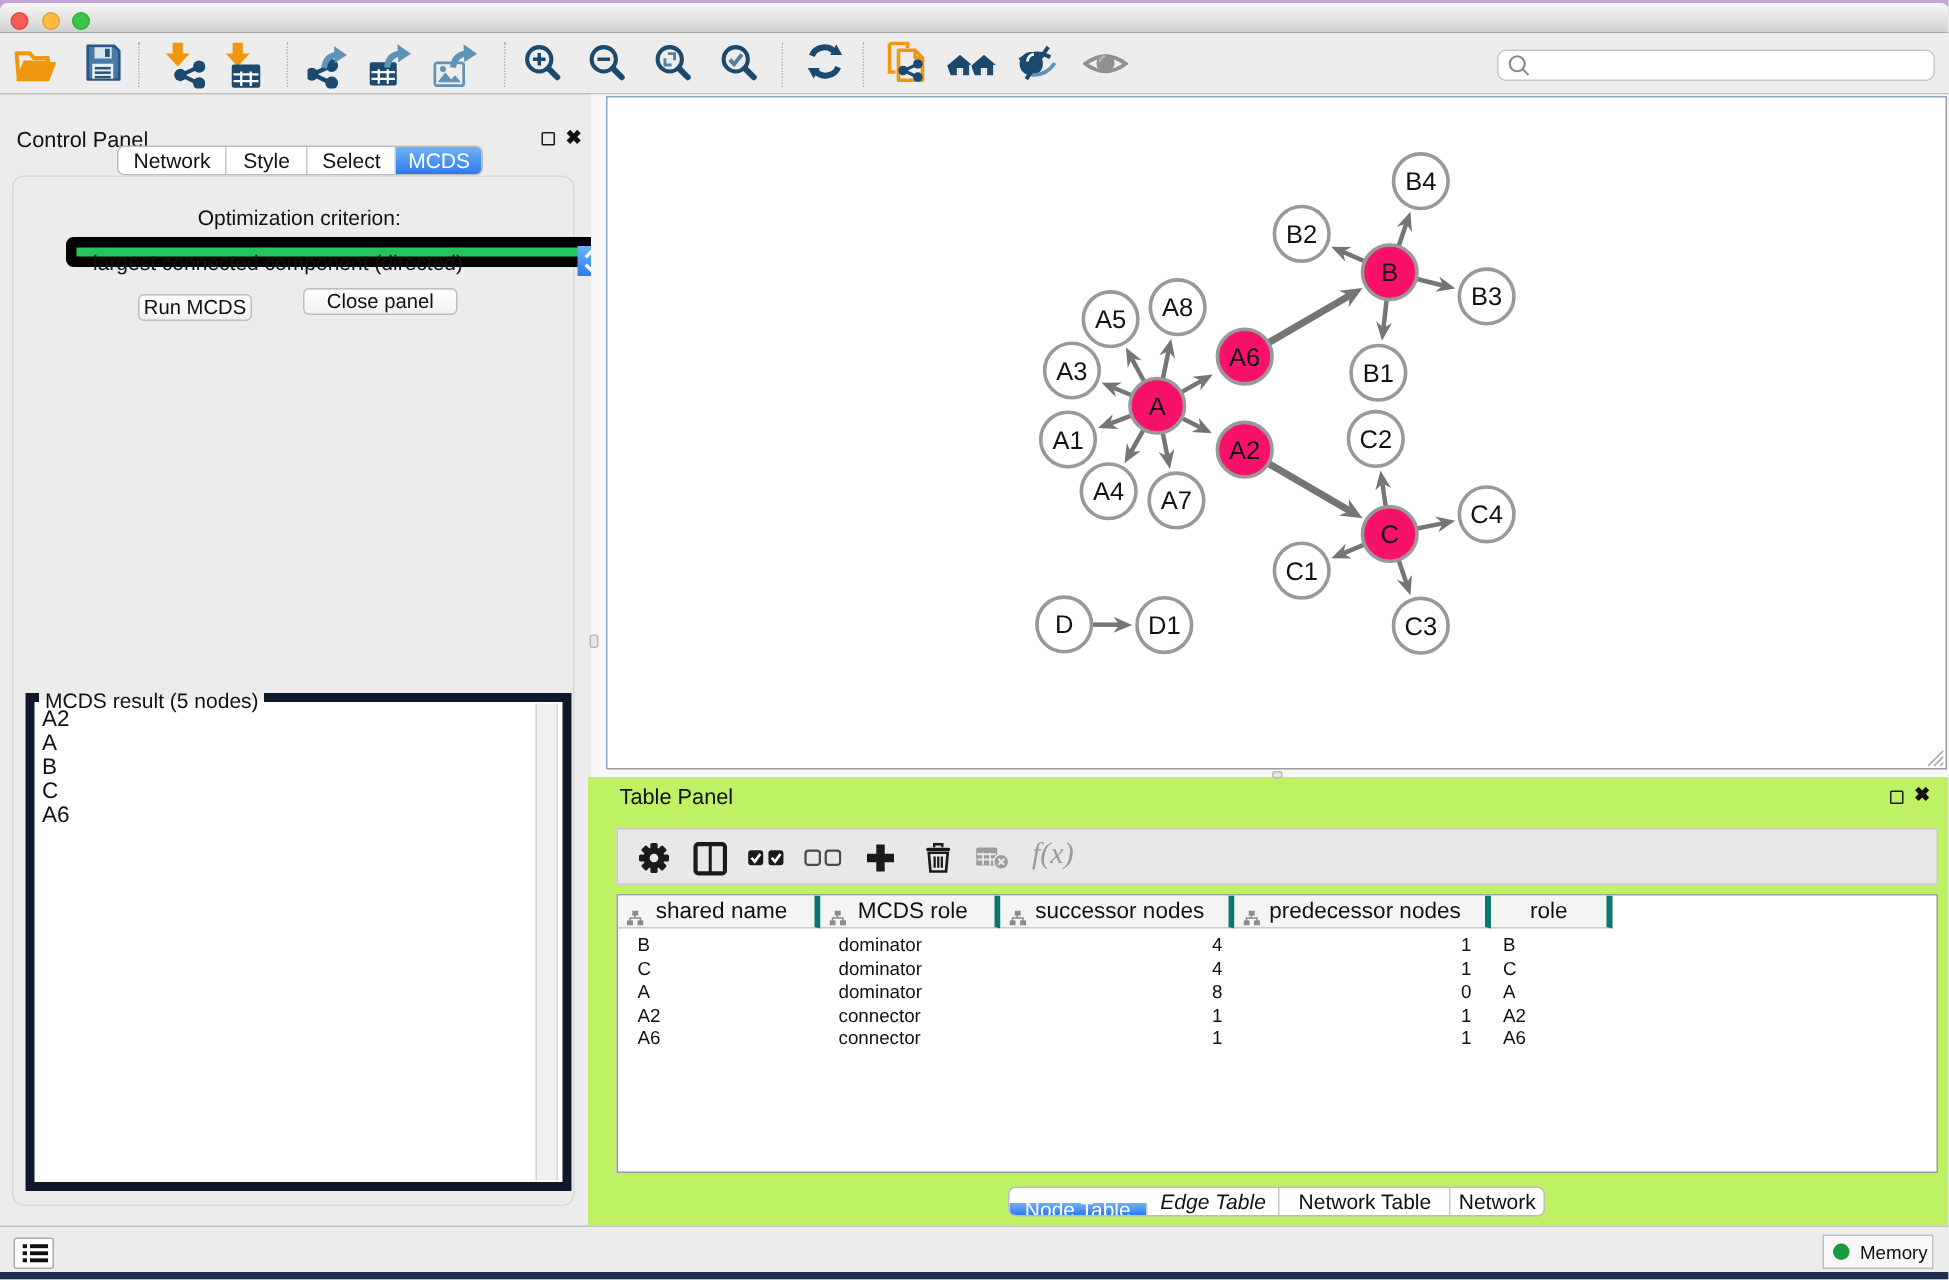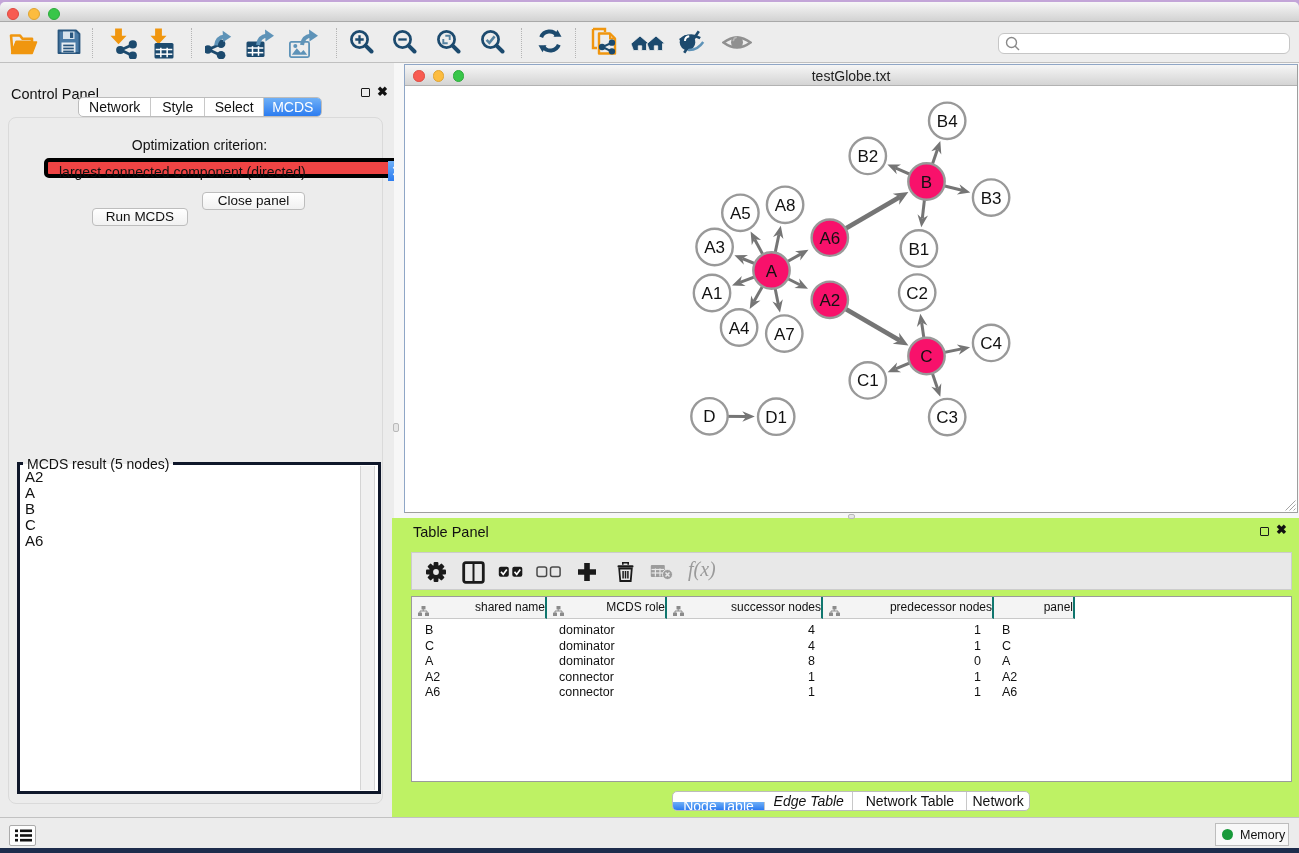--- a/index.html
+++ b/index.html
@@ -18,40 +18,40 @@
 #cp-head { left:0; top:63px; width:392px; height:34px;margin-top:15px; }
 #cp-title { left:11px; top:8px; font-size:14.5px; color:#111; position:absolute; }
 .winbtn-sq { position:absolute; width:9px; height:9px; border:1.5px solid #1a1a1a; border-radius:1px; }
 .winbtn-x { position:absolute; font-size:13px; font-weight:bold; color:#111; }
 .seg { position:absolute; display:flex; height:20px; border:1px solid #bcbcbc; border-radius:5px; background:#fff; overflow:hidden; font-size:14px; }
 .seg > div { display:flex; align-items:center; justify-content:center; border-right:1px solid #c8c8c8; color:#111; }
 .seg > div:last-child { border-right:none; }
 .seg > div.sel { background:linear-gradient(#6fb0f7,#2c7cf0); color:#fff; }
 #tabpanel { left:8px; top:117px; width:375px; height:687px; background:#ececec; border:1px solid #dadada; border-radius:8px; }
 #optlabel { left:12px; top:137px; width:375px; text-align:center; font-size:14px; color:#111; }
-#dropdown { left:44px; top:158px; width:366px; height:20px; background:#ef4444; border:4px solid #000000; border-radius:5px; }
+#dropdown { left:44px; top:158px; width:366px; height:20px; background:#22c55e; border:7px solid #000000; border-radius:5px; }
 #dropdown .txt { position:absolute; left:11px; top:1.5px; font-size:14px; color:#111; }
 #dropdown .step { position:absolute; right:-1px; top:-1px; width:19px; height:20px; border-radius:0 5px 5px 0; background:linear-gradient(#6fb0f7,#2c7cf0); }
 .cpbtn { position:absolute; height:18px; background:linear-gradient(#ffffff,#f1f1f1); border:1px solid #bdbdbd; border-radius:4px; font-size:13.5px; color:#111; text-align:center; line-height:16px; }
-#groupbox { left:17px; top:462px; width:364px; height:332px; background:#fff; border:3px solid #0f172a; }
+#groupbox { left:17px; top:462px; width:364px; height:332px; background:#fff; border:6px solid #0f172a; }
 #gb-label { position:absolute; left:3px; top:-9px; padding:0 4px; font-size:14px; color:#111; background:linear-gradient(#ececec 50%, #ffffff 50%); }
 #gb-list { position:absolute; left:5px; top:4px; font-size:15px; color:#111; line-height:16px; }
 #gb-scroll { position:absolute; right:3px; top:1px; bottom:1px; width:15px; background:#f0f0f0; border-left:1px solid #d4d4d4; border-right:1px solid #d4d4d4; }
 
 #desktop { left:394px; top:63px; width:905px; height:455px; background:#f7f7f7; }
 #netwin { left:404px; top:64px; width:894px; height:449px; background:#fff; border:1px solid; border-color:#8fa6c6 #9e9e9e #9e9e9e #8fa6c6; }
 #nw-titlebar { position:absolute; left:0; top:0; width:100%; height:21px; background:linear-gradient(#f6f6f6,#d4d4d4); border-bottom:1px solid #b2b2b2; }
 #nw-title { position:absolute; width:100%; text-align:center; top:3px; font-size:14px; color:#222; }
 .nwlight { position:absolute; top:5px; width:11.5px; height:11.5px; border-radius:50%; }
 
 #tablepanel { left:392px; top:518px; width:907px; height:300px; background:#bef264; }
 #tp-title { position:absolute; left:21px; top:6px; font-size:14.5px; color:#111; }
 #tp-toolbar { position:absolute; left:19px; top:34px; width:881px; height:38px; background:#e8e8e8; border:1px solid #cccccc; }
 #tp-table { position:absolute; left:19px; top:78px; width:881px; height:186px; background:#fff; border:1px solid #9b9b9b; overflow:hidden; }
-.th { position:absolute; top:0; height:22px; background:#f4f4f4; border-right:2px solid #0f766e; border-bottom:1px solid #c9c9c9; font-size:12px; color:#111; text-align:right; line-height:21px; padding-left:7px; }
+.th { position:absolute; top:0; height:22px; background:#f4f4f4; border-right:4px solid #0f766e; border-bottom:1px solid #c9c9c9; font-size:15px; color:#111; text-align:center; line-height:21px; padding-left:7px; }
 .tr { position:absolute; height:16px; font-size:12.5px; color:#111; line-height:15px; }
 .hicon { position:absolute; left:7px; top:5px; }
 
 #statusbar { left:0; top:817px; width:1299px; height:31px; background:#ececec; border-top:1px solid #c2c2c2; }
 #listbtn { position:absolute; left:9px; top:7px; width:27px; height:21px; background:#fdfdfd; border:1px solid #ababab; border-radius:2px; }
 #membtn { position:absolute; left:1215px; top:5px; width:74px; height:23px; background:#f8f8f8; border:1px solid #bdbdbd; display:flex; align-items:center; }
 #navy { left:0; top:848px; width:1299px; height:5px; background:#1d2c4c; }
 .grip { position:absolute; background:#e6e6e6; border:1px solid #b9b9b9; border-radius:2px; }
 </style>
 </head>
@@ -225,35 +225,29 @@
 </div>
 <div id="tabpanel" class="abs"></div>
 <div id="optlabel" class="abs">Optimization criterion:</div>
 <div id="dropdown" class="abs">
   <div class="txt">largest connected component (directed)</div>
   <div class="step"><svg width="19" height="20">
         <path d="M5.5 7.5 L9.5 3.5 L13.5 7.5" fill="none" stroke="#fff" stroke-width="2.2"></path>
         <path d="M5.5 12.5 L9.5 16.5 L13.5 12.5" fill="none" stroke="#fff" stroke-width="2.2"></path>
       </svg></div>
 </div>
-<div class="cpbtn" style="left:92px;top:208px;width:96px;">Run MCDS</div>
+<div class="cpbtn" style="left:92px;top:196px;width:76px;">Run MCDS</div>
 <div class="cpbtn" style="left:202px;top:192px;width:103px;">Close panel</div>
 <div id="groupbox" class="abs">
   <div id="gb-label">MCDS result (5 nodes)</div>
   <div id="gb-list">A2<br>A<br>B<br>C<br>A6</div>
   <div id="gb-scroll"></div>
 </div>
 <div id="desktop" class="abs"></div>
 <div id="netwin" class="abs">
-  <div id="nw-titlebar">
-    <div class="nwlight" style="left:8px;background:#f85b51;border:0.5px solid #dd4a40;"></div>
-    <div class="nwlight" style="left:27.5px;background:#fcbc3f;border:0.5px solid #dfa432;"></div>
-    <div class="nwlight" style="left:47.5px;background:#38c649;border:0.5px solid #2dab3c;"></div>
-    <div id="nw-title">testGlobe.txt</div>
-  </div>
   <svg id="graph" width="892" height="426" viewBox="0 0 892 426" style="position:absolute;left:0;top:21px;font-family:'Liberation Sans',sans-serif;">
       <line x1="366.5" y1="184.5" x2="335.1" y2="196.4" stroke="#757575" stroke-width="3.0"></line>
       <polygon points="327.0,199.4 336.8,190.1 335.1,196.4 340.6,200.0" fill="#757575"></polygon>
       <line x1="366.5" y1="184.5" x2="337.3" y2="172.5" stroke="#757575" stroke-width="3.0"></line>
       <polygon points="329.4,169.2 343.0,169.0 337.3,172.5 338.9,178.8" fill="#757575"></polygon>
       <line x1="366.5" y1="184.5" x2="349.6" y2="153.2" stroke="#757575" stroke-width="3.0"></line>
       <polygon points="345.6,145.6 356.1,154.1 349.6,153.2 346.8,159.2" fill="#757575"></polygon>
       <line x1="366.5" y1="184.5" x2="374.0" y2="148.2" stroke="#757575" stroke-width="3.0"></line>
       <polygon points="375.8,139.8 378.4,153.1 374.0,148.2 368.0,150.9" fill="#757575"></polygon>
       <line x1="366.5" y1="184.5" x2="348.9" y2="215.4" stroke="#757575" stroke-width="3.0"></line>
@@ -424,21 +418,21 @@
             </g>
           </svg></span>successor nodes</div>
       <div class="th" style="left:411px;width:171px;"><span class="hicon" style="left:6px;top:5px;"><svg width="11" height="10" viewBox="0 0 11 10">
             <g fill="#8b8b8b">
               <rect x="3.5" y="0" width="4" height="3.4"></rect>
               <rect x="0" y="6.6" width="4" height="3.4"></rect>
               <rect x="7" y="6.6" width="4" height="3.4"></rect>
               <path d="M5.2 3 v2 M2 7 v-2 h7 v2" stroke="#8b8b8b" fill="none" stroke-width="1"></path>
             </g>
           </svg></span>predecessor nodes</div>
-      <div class="th" style="left:582px;width:81px;padding-left:0;">panel</div>
+      <div class="th" style="left:582px;width:81px;padding-left:0;">role</div>
       <div class="tr" style="left:13px;top:26.0px;">B</div>
       <div class="tr" style="left:147px;top:26.0px;">dominator</div>
       <div class="tr" style="left:255px;top:26.0px;width:148px;text-align:right;">4</div>
       <div class="tr" style="left:411px;top:26.0px;width:158px;text-align:right;">1</div>
       <div class="tr" style="left:590px;top:26.0px;">B</div>
       <div class="tr" style="left:13px;top:41.6px;">C</div>
       <div class="tr" style="left:147px;top:41.6px;">dominator</div>
       <div class="tr" style="left:255px;top:41.6px;width:148px;text-align:right;">4</div>
       <div class="tr" style="left:411px;top:41.6px;width:158px;text-align:right;">1</div>
       <div class="tr" style="left:590px;top:41.6px;">C</div>

